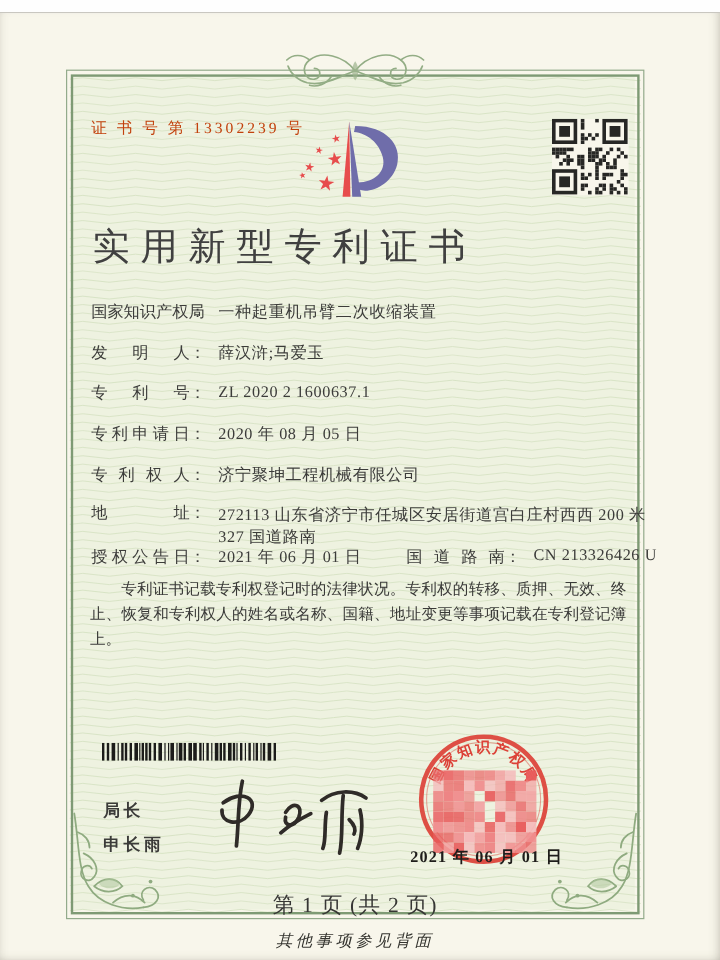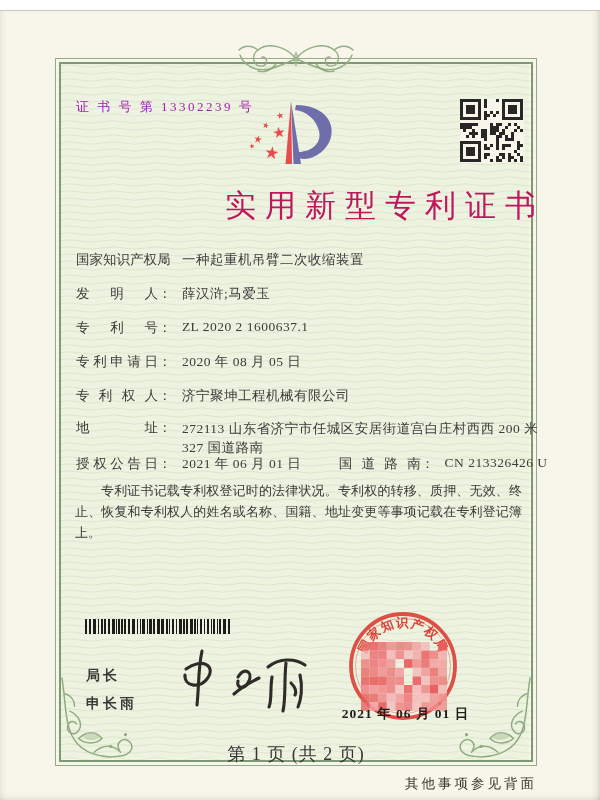--- a/index.html
+++ b/index.html
@@ -8,42 +8,42 @@
   .top-strip{position:absolute;left:0;top:0;width:600px;height:10px;background:#fefefe;border-bottom:1px solid #c9c7c0;}
   .paper{position:absolute;left:0;top:11px;width:600px;height:789px;background:#f8f6eb;
          box-shadow:inset -7px 0 9px -7px rgba(90,85,70,.35), inset 7px 0 9px -8px rgba(90,85,70,.2), inset 0 -6px 9px -7px rgba(90,85,70,.25);}
   
   .frame-bg{position:absolute;left:61px;top:53px;width:468px;height:694px;background:#eef2e0;}
   .waves{position:absolute;left:58px;top:50px;}
   .frame-outer{position:absolute;left:55px;top:47px;width:480px;height:706px;border:1px solid #93ab8b;}
   .frame-inner{position:absolute;left:59px;top:51px;width:470px;height:696px;border:2px solid #7e9a74;}
   .ornament{position:absolute;}
   
-  .certno{position:absolute;left:76px;top:87px;font-size:13px;letter-spacing:2.5px;color:#a21caf;}
+  .certno{position:absolute;left:76px;top:87px;font-size:13px;letter-spacing:2.5px;color:#c2410c;}
   .qr{position:absolute;left:460px;top:88px;}
   .logo{position:absolute;left:240px;top:74px;}
-  .title{position:absolute;left:55px;top:174px;width:482px;margin:0;text-align:right;
-         font-size:31px;font-weight:500;letter-spacing:9px;color:#be185d;padding-left:8px;}
+  .title{position:absolute;left:55px;top:174px;width:482px;margin:0;text-align:left;
+         font-size:31px;font-weight:500;letter-spacing:9px;color:#404040;padding-left:22px;}
   .frow{position:absolute;left:76px;font-size:13.5px;color:#3c3c3a;white-space:nowrap;}
   .flabel{display:inline-block;width:82px;text-align:justify;text-align-last:justify;vertical-align:top;}
   .fcolon{display:inline-block;margin-right:7px;vertical-align:top;}
   .fvalue{display:inline-block;vertical-align:top;letter-spacing:.5px;}
   .addr-lines{display:inline-block;vertical-align:top;white-space:normal;width:370px;line-height:19px;letter-spacing:.5px;}
   .grant2{margin-left:34px;}
   .paras{position:absolute;left:75px;top:469px;width:447px;font-size:13px;line-height:21px;color:#3a3a38;text-align:justify;}
   .paras p{margin:0;text-indent:2em;}
   .barcode{position:absolute;left:85px;top:608px;}
   .officer{position:absolute;left:86px;top:650px;font-family:"Liberation Sans","DejaVu Sans",sans-serif;
            font-size:14px;font-weight:600;color:#3b3b39;letter-spacing:3px;line-height:28px;}
   .signature{position:absolute;left:172px;top:630px;}
   .seal{position:absolute;left:346px;top:598px;}
   .seal-date{position:absolute;left:328px;top:694px;width:155px;text-align:center;
              font-size:13.5px;font-weight:700;color:#1e1d1b;letter-spacing:1px;}
   .pageno{position:absolute;left:55px;top:731px;width:482px;text-align:center;font-size:18px;color:#363634;letter-spacing:1px;}
-  .backnote{position:absolute;left:55px;top:764px;width:482px;text-align:right;font-size:13.5px;color:#34342f;letter-spacing:3px;}
+  .backnote{position:absolute;left:55px;top:764px;width:482px;text-align:center;font-size:13.5px;color:#34342f;letter-spacing:3px;font-style:italic;}
 </style>
 </head>
 <body>
 
 <div class="photo">
   <div class="top-strip"></div>
 
   <div class="paper">
     <div class="frame-bg"></div>
     <svg class="waves" id="waves-svg" width="476" height="702">

